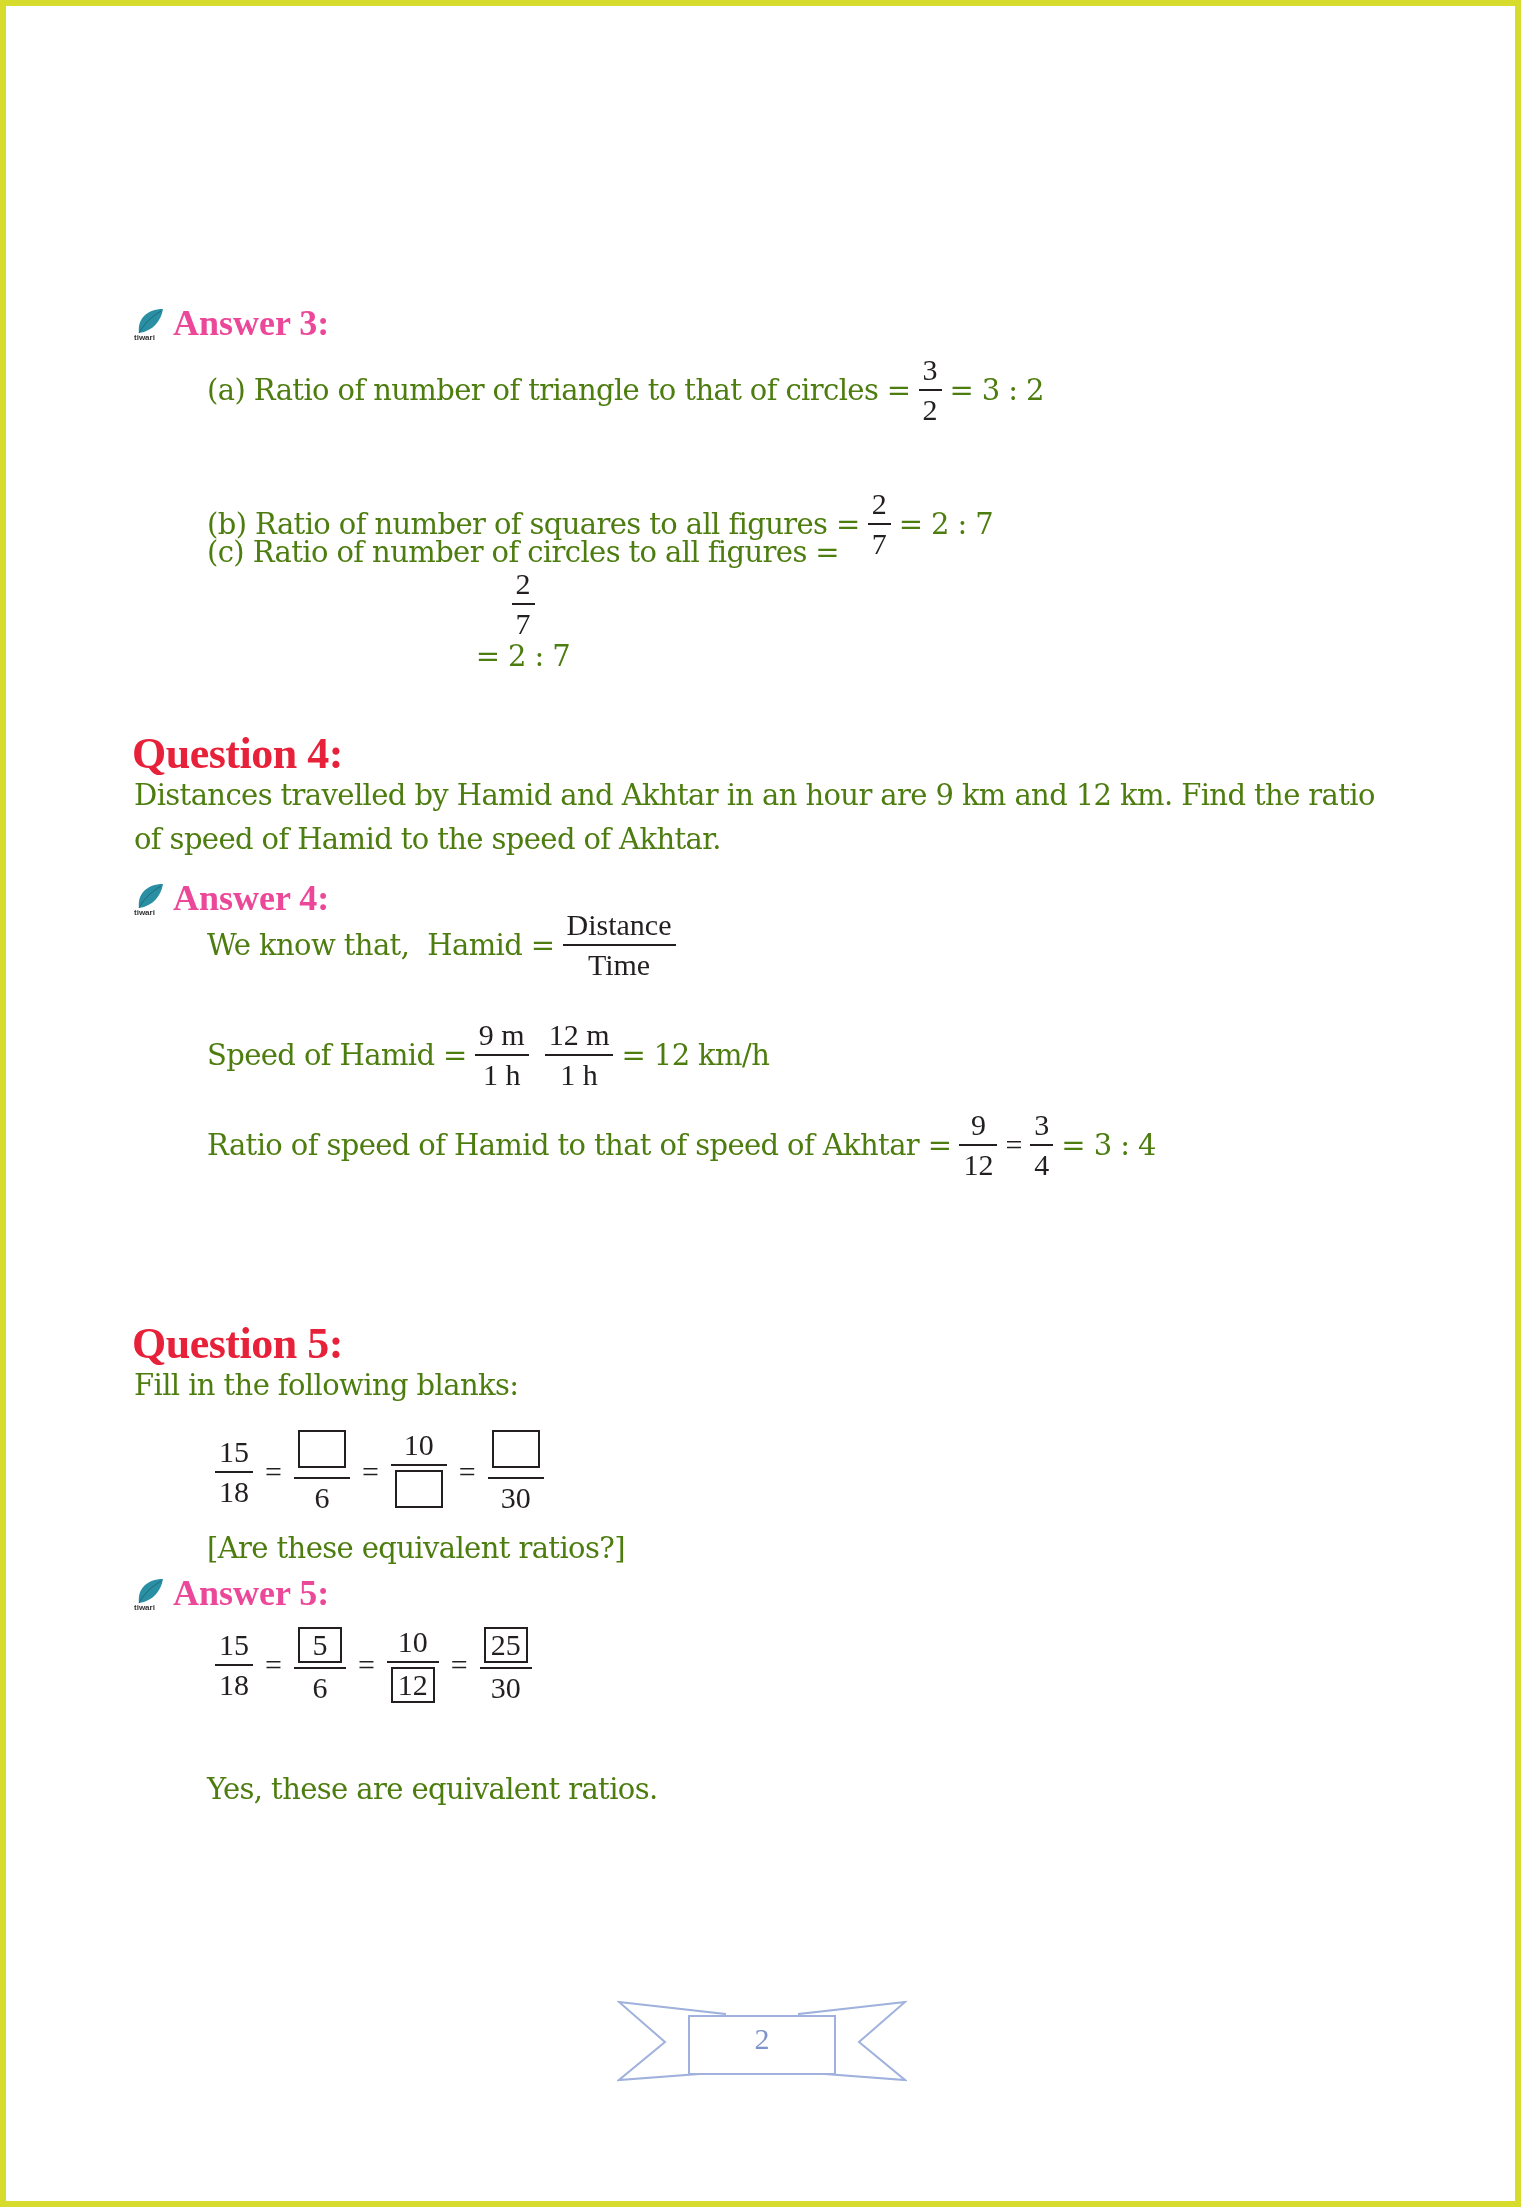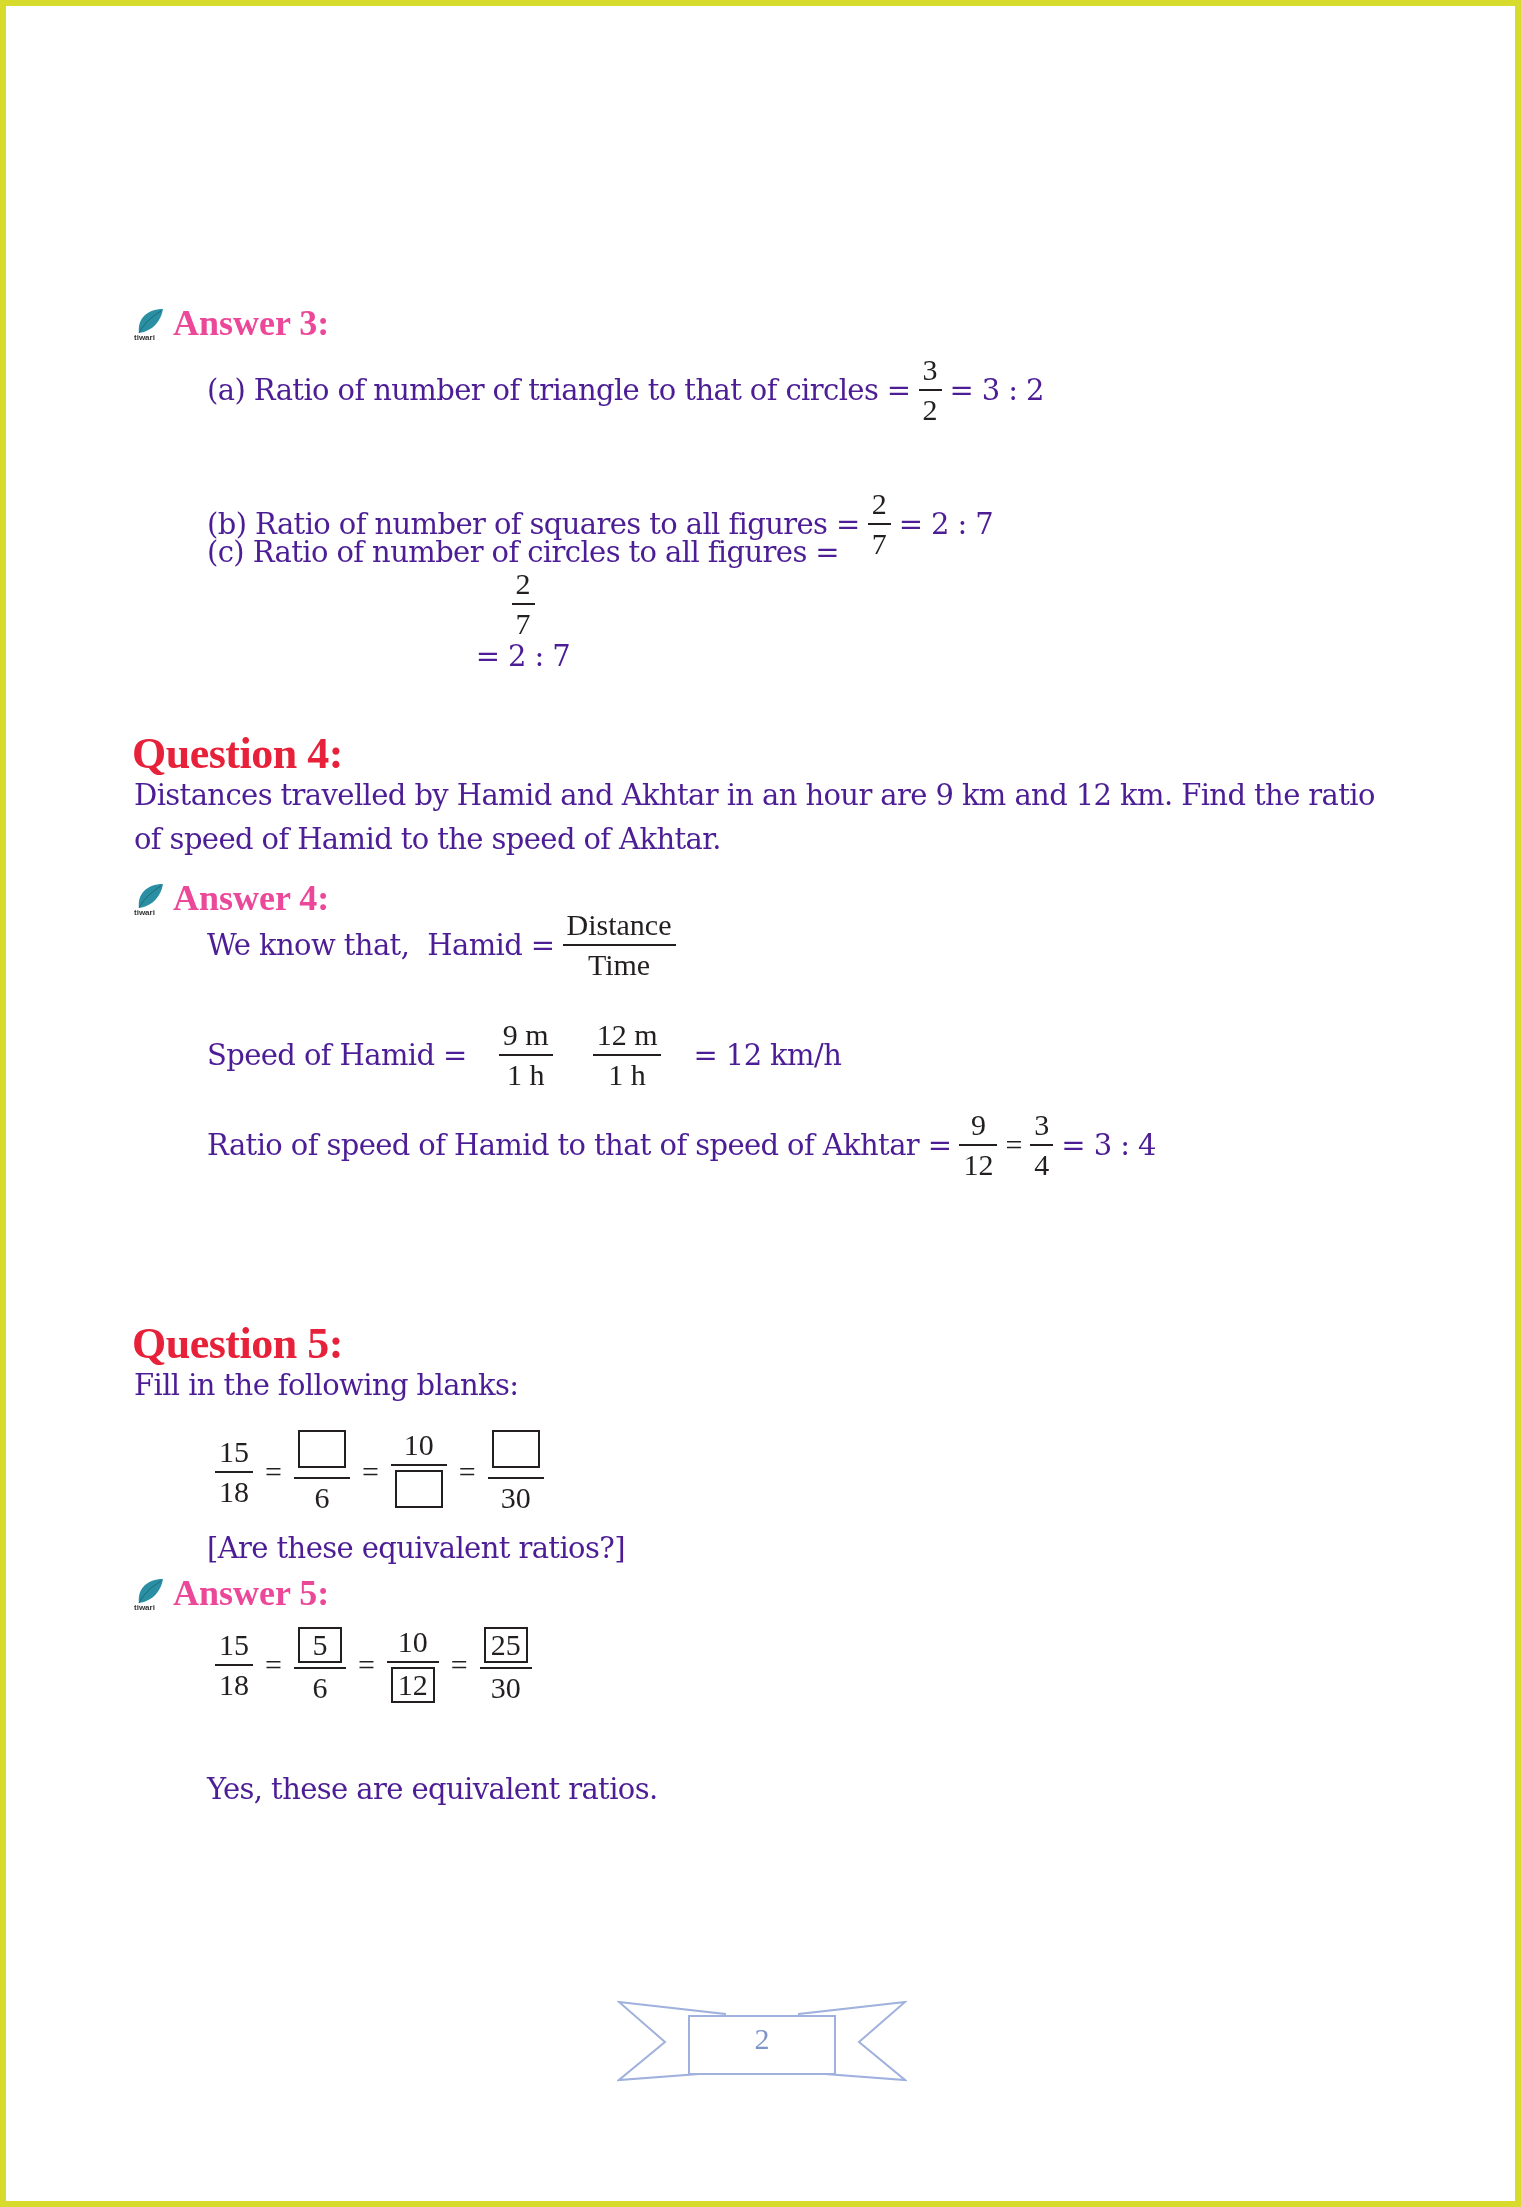--- a/index.html
+++ b/index.html
@@ -3,21 +3,21 @@
 <meta charset="utf-8">
 <style>
   * { box-sizing: border-box; margin: 0; padding: 0; }
   html, body { width: 1521px; height: 2207px; background: #ffffff; }
   body { position: relative; overflow: hidden; font-family: "Liberation Serif", serif; color: #231f20; }
   .page-border { position: absolute; left: 0; top: 0; width: 1521px; height: 2207px; border: 6px solid #d7dc2c; }
   .abs { position: absolute; white-space: nowrap; }
   .q-head { font-family: "Liberation Serif", serif; font-weight: bold; color: #e8213a; font-size: 44px; letter-spacing: -0.5px; }
   .a-head { font-family: "Liberation Serif", serif; font-weight: bold; color: #ec4899; font-size: 36px; display: flex; align-items: center; }
   .leaf { width: 34px; height: 36px; margin-right: 6px; position: relative; }
-  .body-text { font-family: "DejaVu Serif", serif; font-size: 29px; letter-spacing: -0.6px; color: #4c1d95; }
+  .body-text { font-family: "DejaVu Serif", serif; font-size: 29px; letter-spacing: -0.6px; color: #4d7c0f; }
   .math { font-family: "Liberation Serif", serif; font-size: 30px; color: #231f20; }
   .line { display: flex; align-items: center; }
   .frac { display: inline-flex; flex-direction: column; align-items: center; margin: 0 8px; line-height: 1; }
   .frac .num { padding: 0 4px 4px 4px; }
   .frac .den { padding: 4px 4px 0 4px; }
   .frac .bar { height: 2px; background: #231f20; align-self: stretch; }
   .box { display: inline-block; border: 2px solid #231f20; padding: 0 3px; line-height: 1.05; min-width: 44px; text-align: center; }
   .empty-box { display: inline-block; width: 48px; height: 38px; border: 2px solid #231f20; }
   .eq { margin: 0 4px; }
   .ribbon { position: absolute; left: 617px; top: 1992px; width: 290px; height: 95px; }
@@ -85,21 +85,21 @@
 <div class="abs line" style="left:207px; top:910px;">
   <span class="body-text">We know that,</span>
   <span class="body-text" style="margin-left:18px;">Hamid =</span>
   <span class="frac math">
       <span class="num">Distance</span>
       <span class="bar"></span>
       <span class="den">Time</span>
     </span>
 </div>
 
-<div class="abs line" style="left:207px; top:1020px;gap:24px;">
+<div class="abs line" style="left:207px; top:1020px;">
   <span class="body-text">Speed of Hamid =</span>
   <span class="frac math">
       <span class="num">9 m</span>
       <span class="bar"></span>
       <span class="den">1 h</span>
     </span>
   <span class="frac math">
       <span class="num">12 m</span>
       <span class="bar"></span>
       <span class="den">1 h</span>

